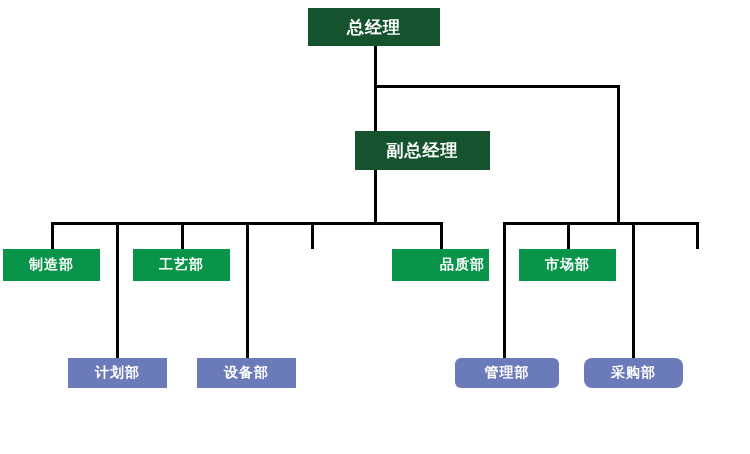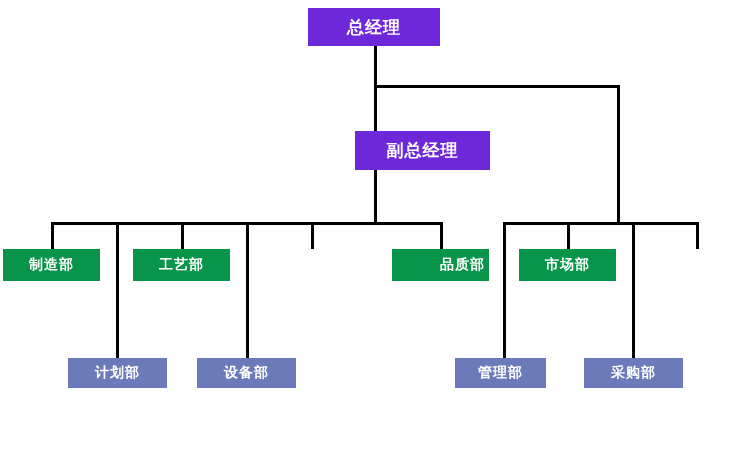--- a/index.html
+++ b/index.html
@@ -21,21 +21,21 @@
     align-items: center;
     justify-content: center;
     color: #ffffff;
     font-weight: bold;
     letter-spacing: 1px;
     box-sizing: border-box;
     z-index: 2;
     white-space: nowrap;
   }
   .node.exec {
-    background: #6d28d9;
+    background: #14532d;
     font-size: 17px;
   }
   .node.dept {
     background: #089449;
     font-size: 14px;
   }
   .node.sub {
     background: #6b7ab8;
     font-size: 14px;
   }
@@ -84,16 +84,16 @@
 
   <div class="node exec" style="left:307px; top:131px; width:135px; height:39px;margin-left:48px;">副总经理</div>
 
   <div class="node dept" style="left:3px; top:249px; width:97px; height:32px;">制造部</div>
   <div class="node dept" style="left:133px; top:249px; width:97px; height:32px;">工艺部</div>
   <div class="node dept" style="left:392px; top:249px; width:97px; height:32px;padding-left:44px;">品质部</div>
   <div class="node dept" style="left:519px; top:249px; width:97px; height:32px;">市场部</div>
 
   <div class="node sub" style="left:68px; top:358px; width:99px; height:30px;">计划部</div>
   <div class="node sub" style="left:197px; top:358px; width:99px; height:30px;">设备部</div>
-  <div class="node sub" style="left:455px; top:358px; width:91px; height:30px;">管理部</div>
-  <div class="node sub" style="left:584px; top:358px; width:99px; height:30px;">采购部</div>
+  <div class="node sub" style="left:455px; top:358px; width:104px; height:30px;border-radius:6px;">管理部</div>
+  <div class="node sub" style="left:584px; top:358px; width:99px; height:30px;border-radius:8px;">采购部</div>
 
 </div>
 
 </body></html>

